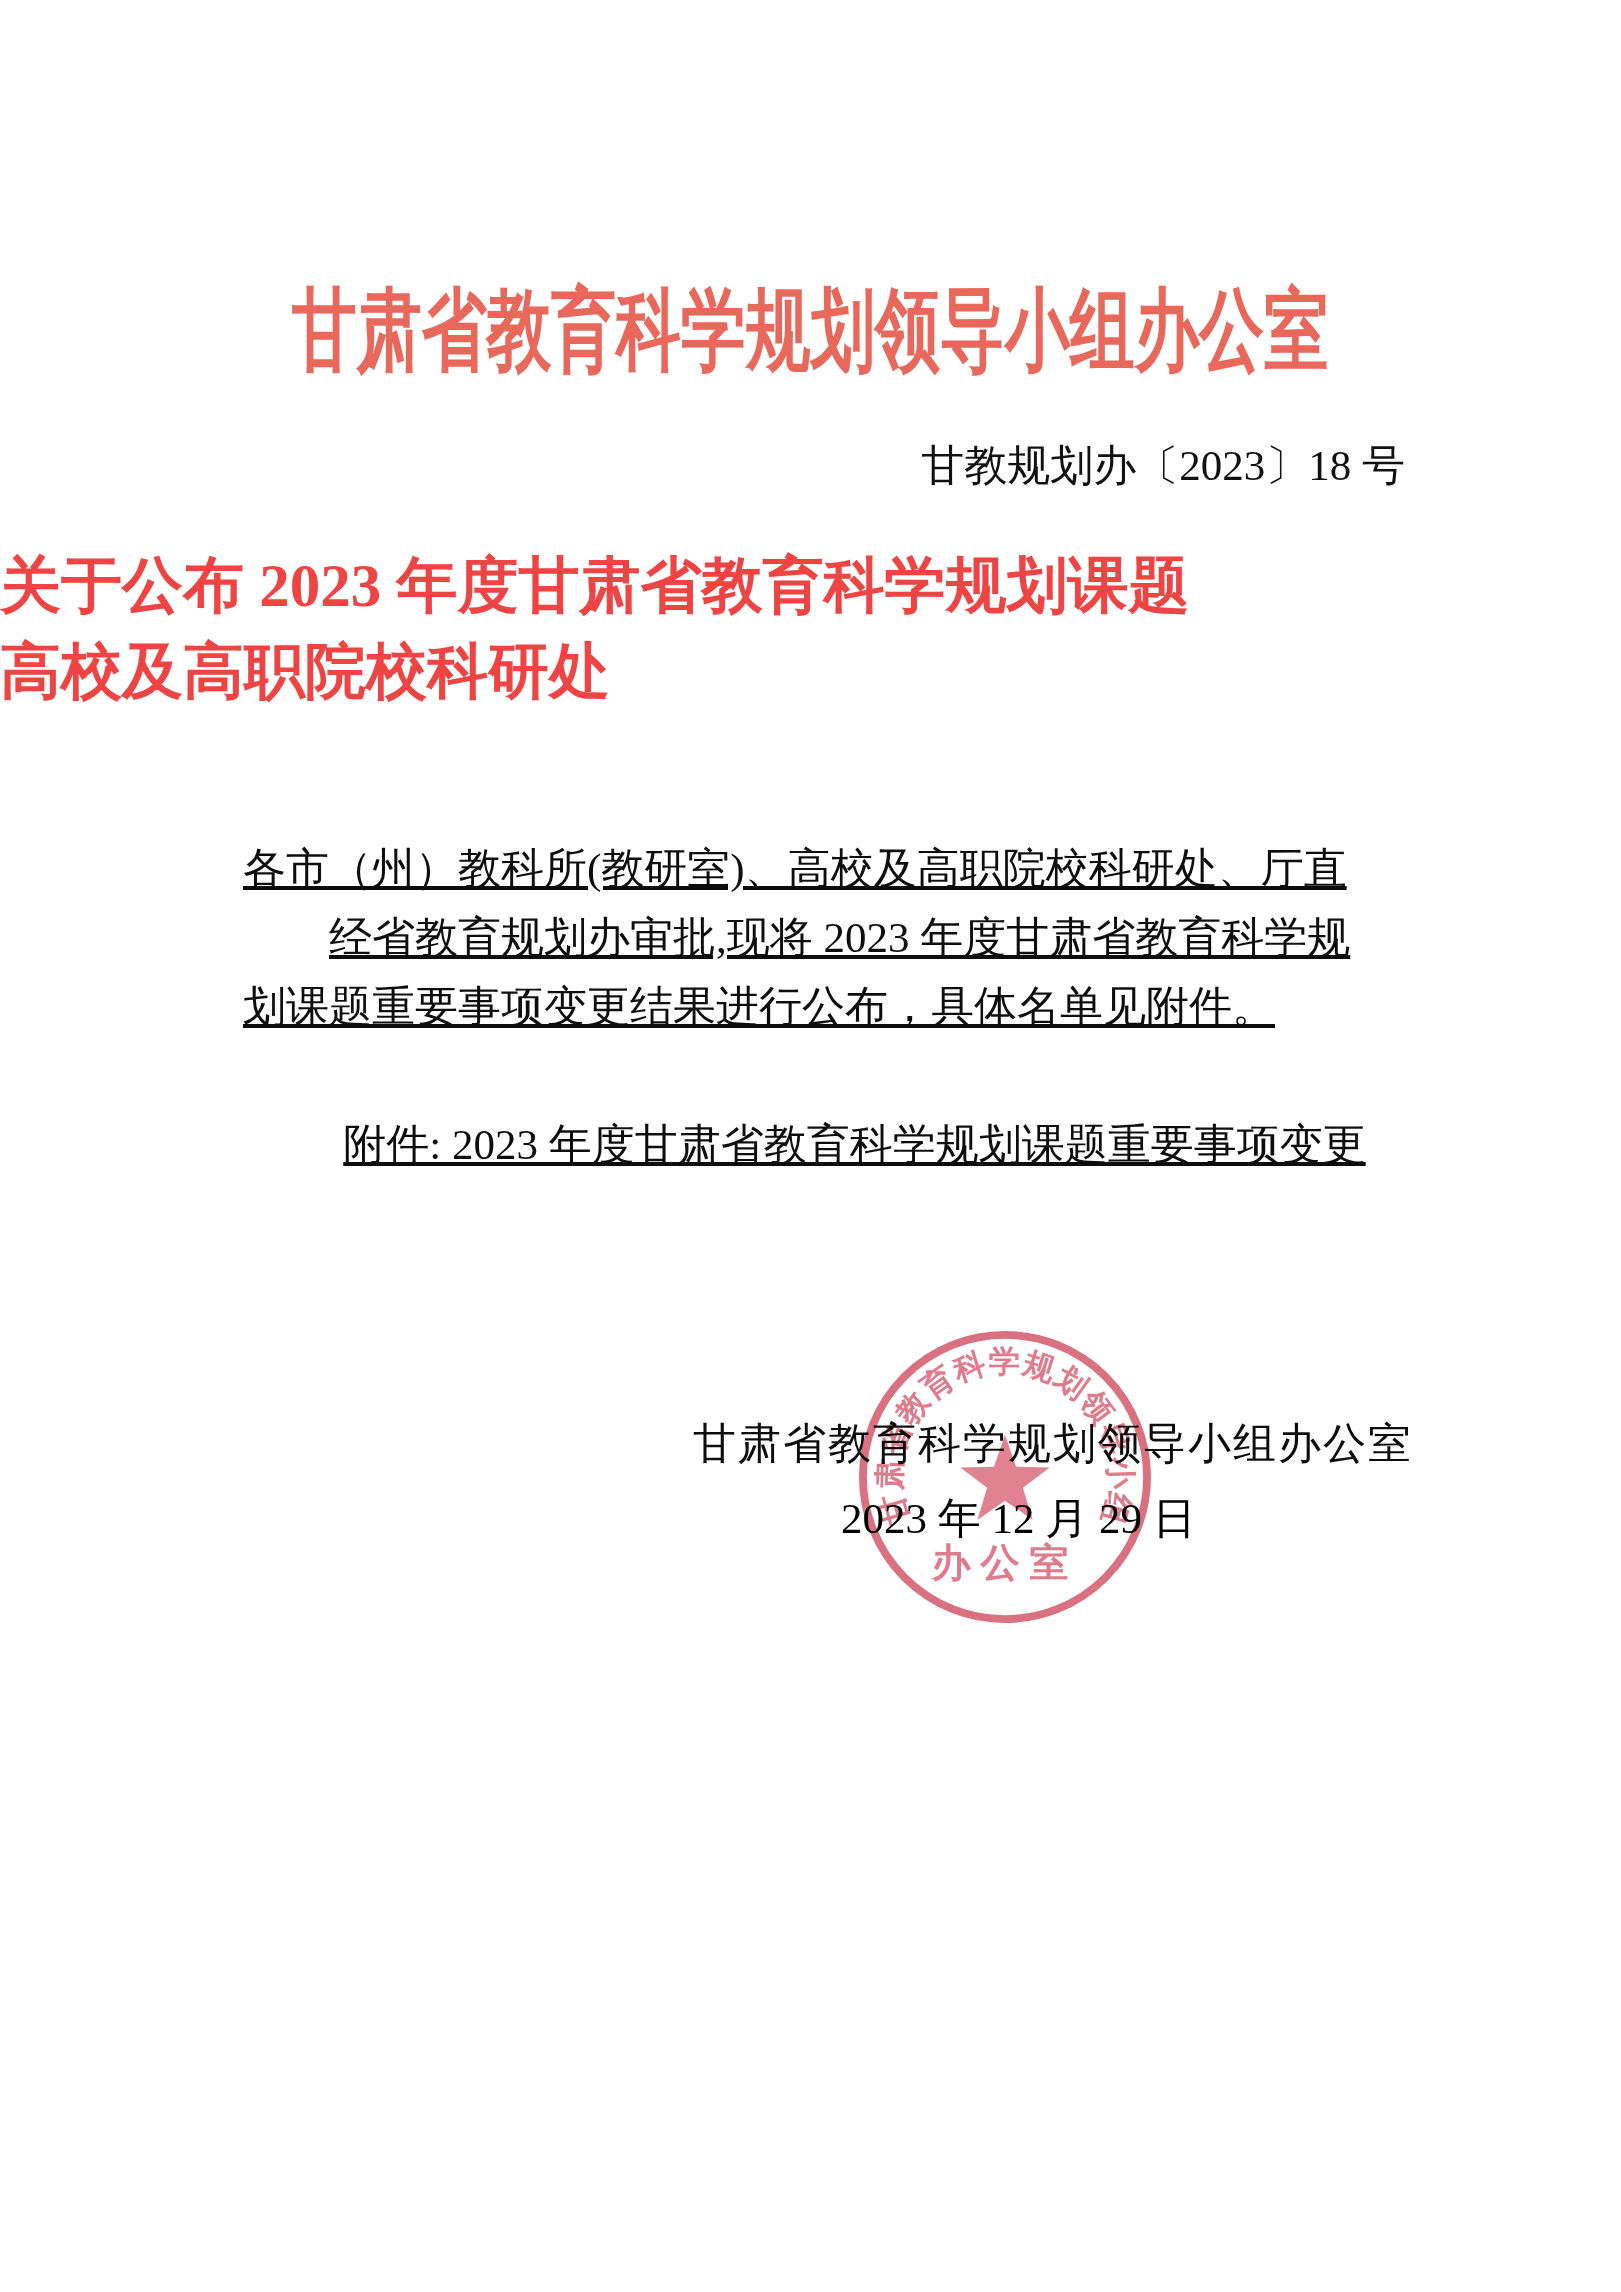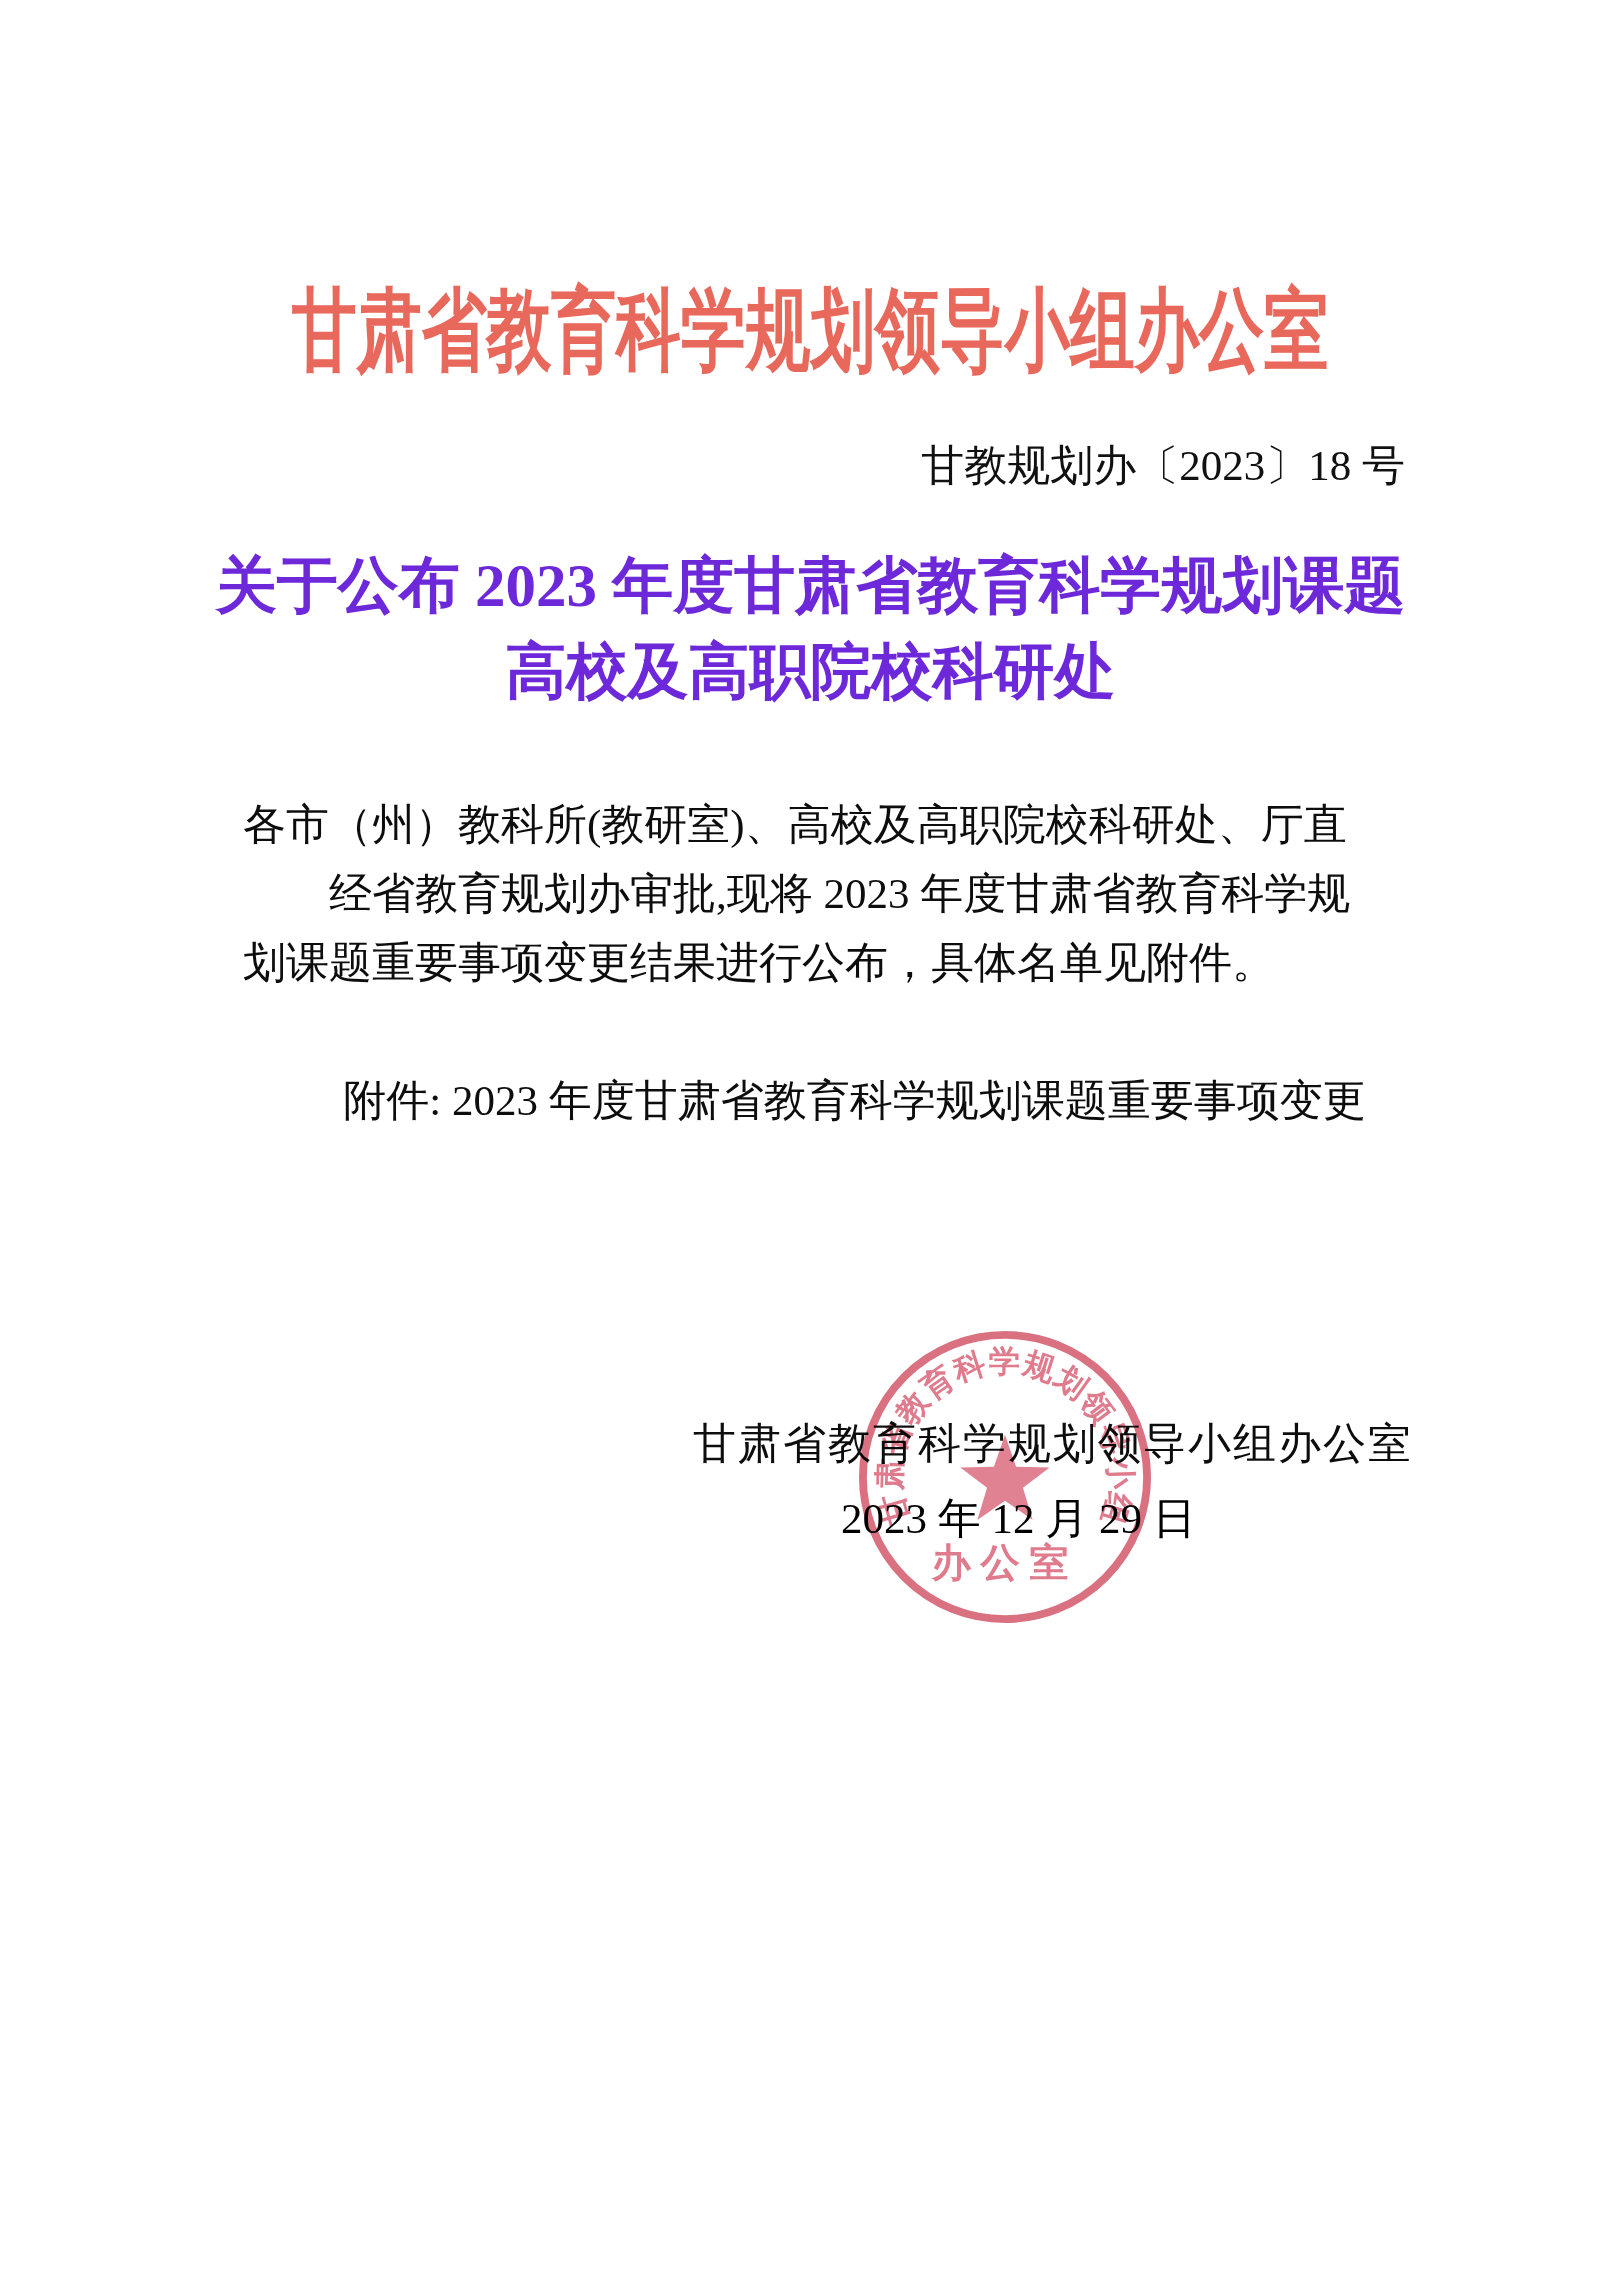--- a/index.html
+++ b/index.html
@@ -22,28 +22,28 @@
     white-space:nowrap;
   }
   .doc-number{
     position:absolute;top:412px;right:253px;
     font-size:43px;line-height:51px;
     white-space:nowrap;
     margin-top:28px;
   }
   .notice-title{
     position:absolute;top:543px;left:0;width:1621px;
-    text-align:center;
     font-size:61px;font-weight:bold;line-height:86px;
-    color:#6d28d9;
+    color:#ef4444;
   }
   .body-text{
-    position:absolute;top:790px;left:243px;width:1137px;
+    position:absolute;top:834px;left:243px;width:1137px;
     font-size:43px;line-height:69px;
     color:#0d0d0d;
+    text-decoration:underline;
   }
   .body-line{white-space:nowrap;}
   .body-line.indent{text-indent:86px;}
   .body-line.gap-above{margin-top:69px;text-align:center;}
   .signature-org{
     position:absolute;top:1409px;right:245px;
     font-size:43px;line-height:69px;letter-spacing:2px;
     white-space:nowrap;color:#0d0d0d;
   }
   .signature-date{

